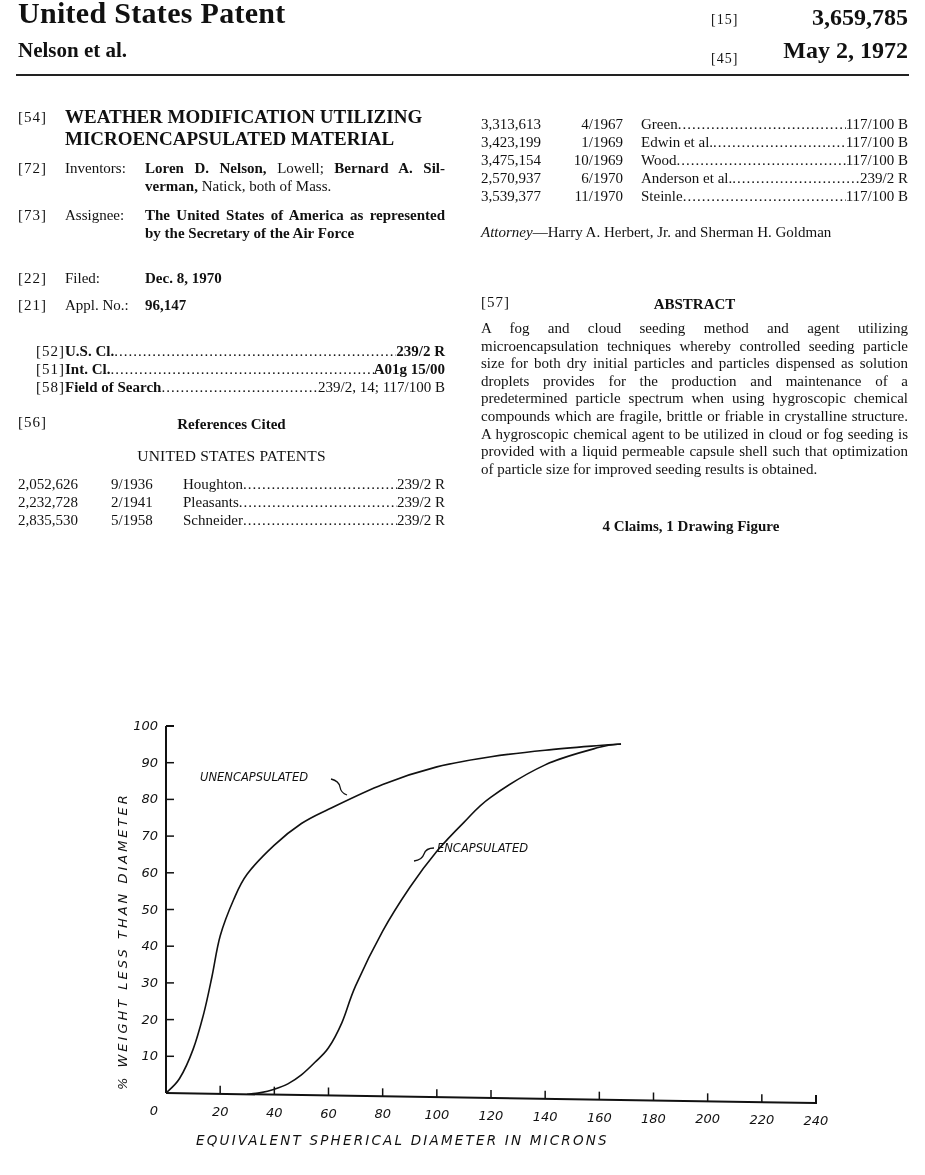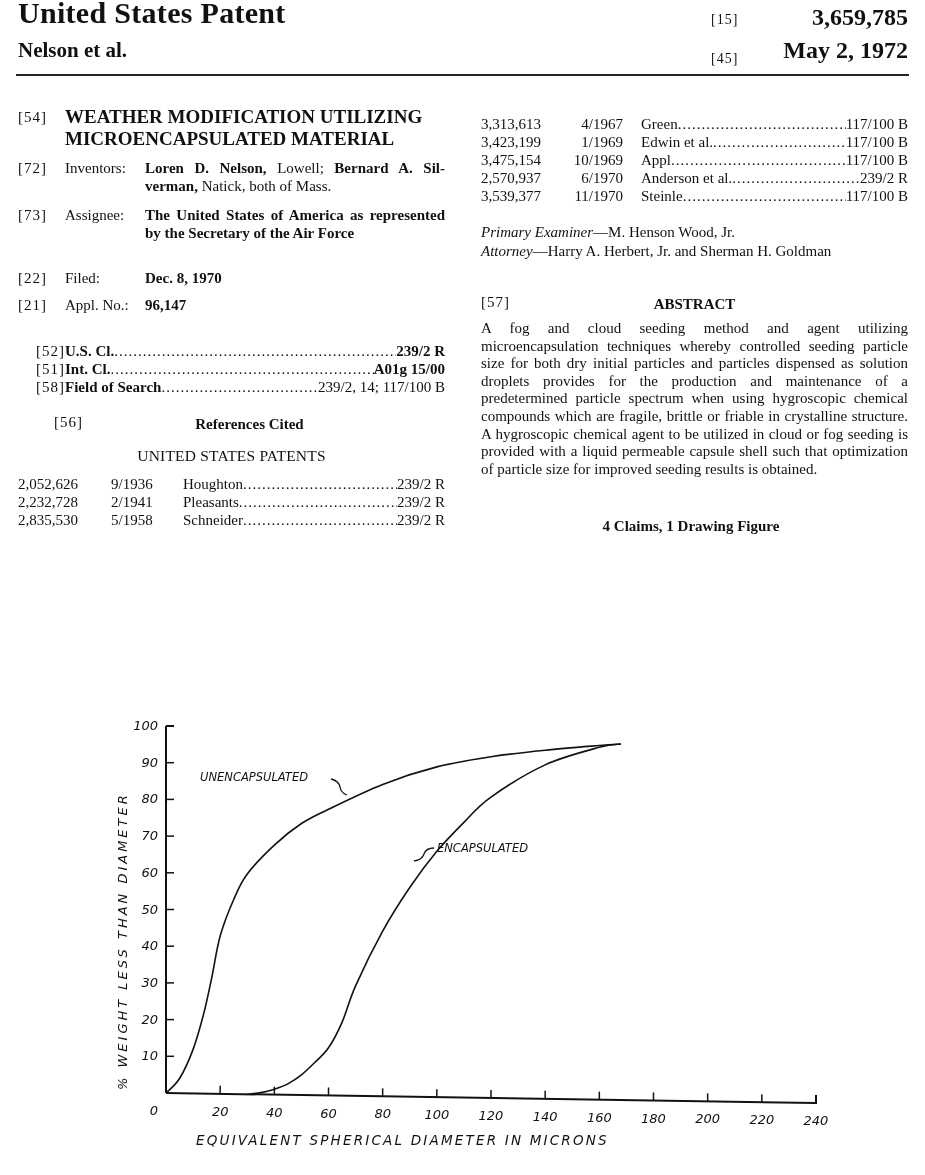--- a/index.html
+++ b/index.html
@@ -106,21 +106,21 @@
   <div class="dotrow">
     <span class="t">[58]</span>
     <span class="k bold">Field of Search</span>
     <span class="dots"></span>
     <span class="v">239/2, 14; 117/100 B</span>
   </div>
 </div>
 
 <div class="abs col-l" style="top:414px;">
   <div style="display:flex; font-size:15px;">
-    <span style="width:47px; flex:none; letter-spacing:1px;margin-left:36px;">[56]</span>
+    <span style="width:47px; flex:none; letter-spacing:1px;">[56]</span>
     <span style="flex:1; text-align:center; font-weight:bold; padding-right:47px; padding-top:2px;">References Cited</span>
   </div>
 </div>
 <div class="abs col-l center" style="top:447px; font-size:15.5px; letter-spacing:0.2px;">UNITED STATES PATENTS</div>
 
 <div class="abs col-l" style="top:475px;">
   <div class="ref-row">
     <span class="num">2,052,626</span>
     <span class="date">9/1936</span>
     <span class="name">Houghton</span>
@@ -154,42 +154,41 @@
   <div class="ref-row">
     <span class="num" style="width:80px;">3,423,199</span>
     <span class="date r">1/1969</span>
     <span class="name">Edwin et al.</span>
     <span class="dots"></span>
     <span class="cls">117/100 B</span>
   </div>
   <div class="ref-row">
     <span class="num" style="width:80px;">3,475,154</span>
     <span class="date r">10/1969</span>
-    <span class="name">Appl</span>
+    <span class="name">Wood</span>
     <span class="dots"></span>
     <span class="cls">117/100 B</span>
   </div>
   <div class="ref-row">
     <span class="num" style="width:80px;">2,570,937</span>
     <span class="date r">6/1970</span>
     <span class="name">Anderson et al.</span>
     <span class="dots"></span>
     <span class="cls">239/2 R</span>
   </div>
   <div class="ref-row">
     <span class="num" style="width:80px;">3,539,377</span>
     <span class="date r">11/1970</span>
     <span class="name">Steinle</span>
     <span class="dots"></span>
     <span class="cls">117/100 B</span>
   </div>
 </div>
 
 <div class="abs" style="left:481px; top:223px; width:440px; font-size:15px; line-height:18.5px;">
-  <div><i>Primary Examiner</i><span>—M. Henson Wood, Jr.</span></div>
   <div><i>Attorney</i><span>—Harry A. Herbert, Jr. and Sherman H. Goldman</span></div>
 </div>
 
 <div class="abs" style="left:481px; top:294px; width:427px;">
   <div style="display:flex; font-size:15px;">
     <span style="width:47px; flex:none; letter-spacing:1px;">[57]</span>
     <span style="flex:1; text-align:center; font-weight:bold; padding-right:47px; padding-top:2px;">ABSTRACT</span>
   </div>
 </div>
 

